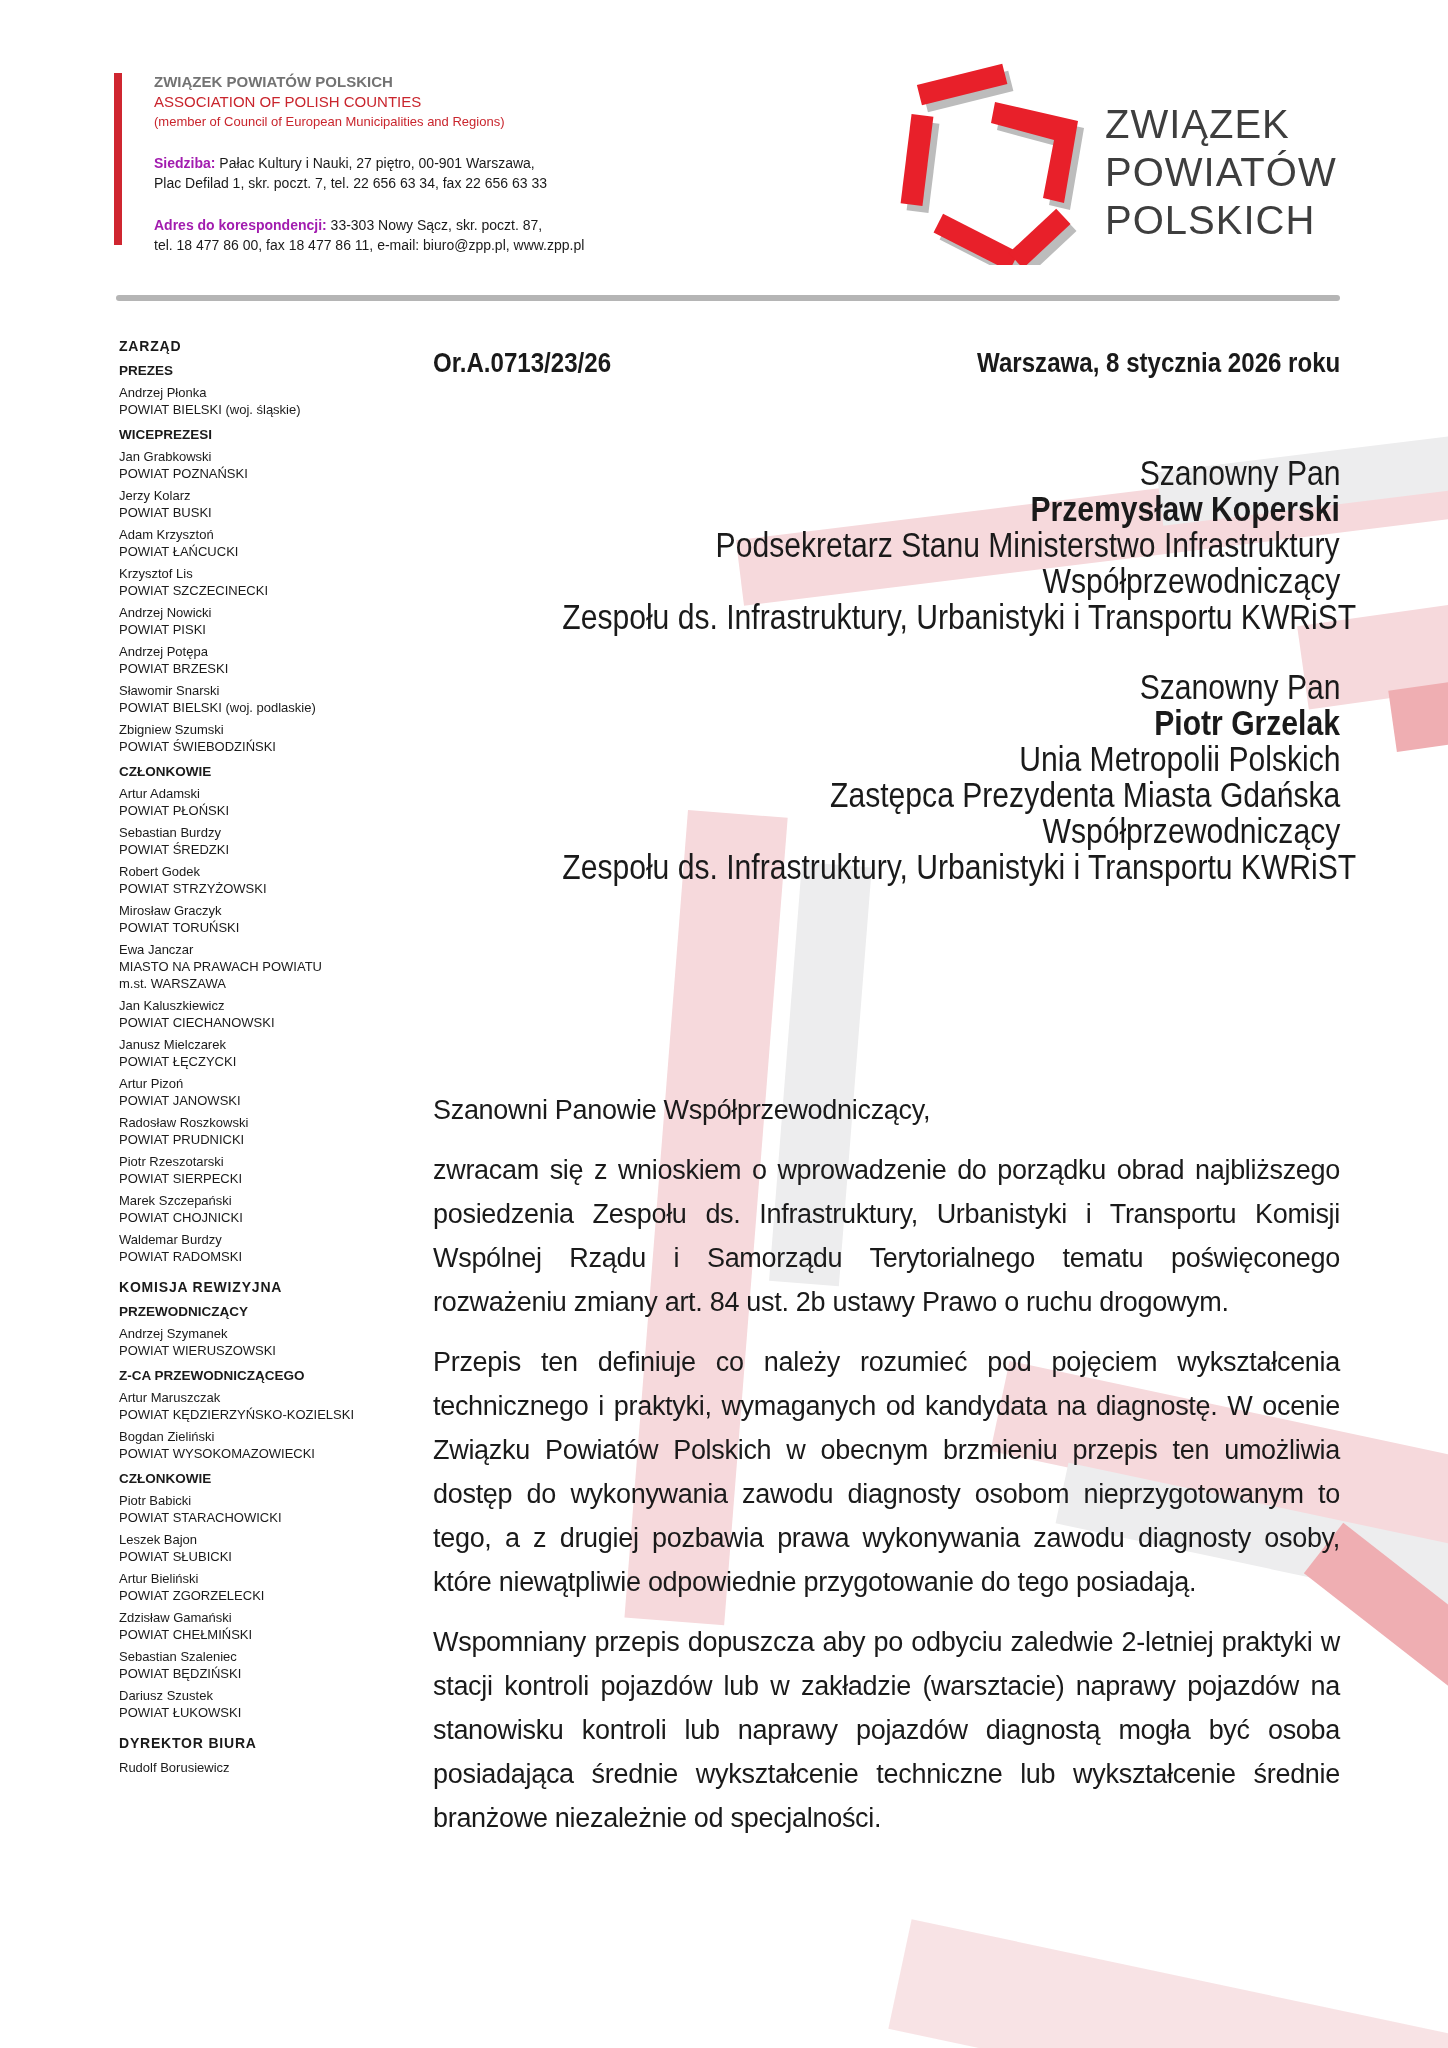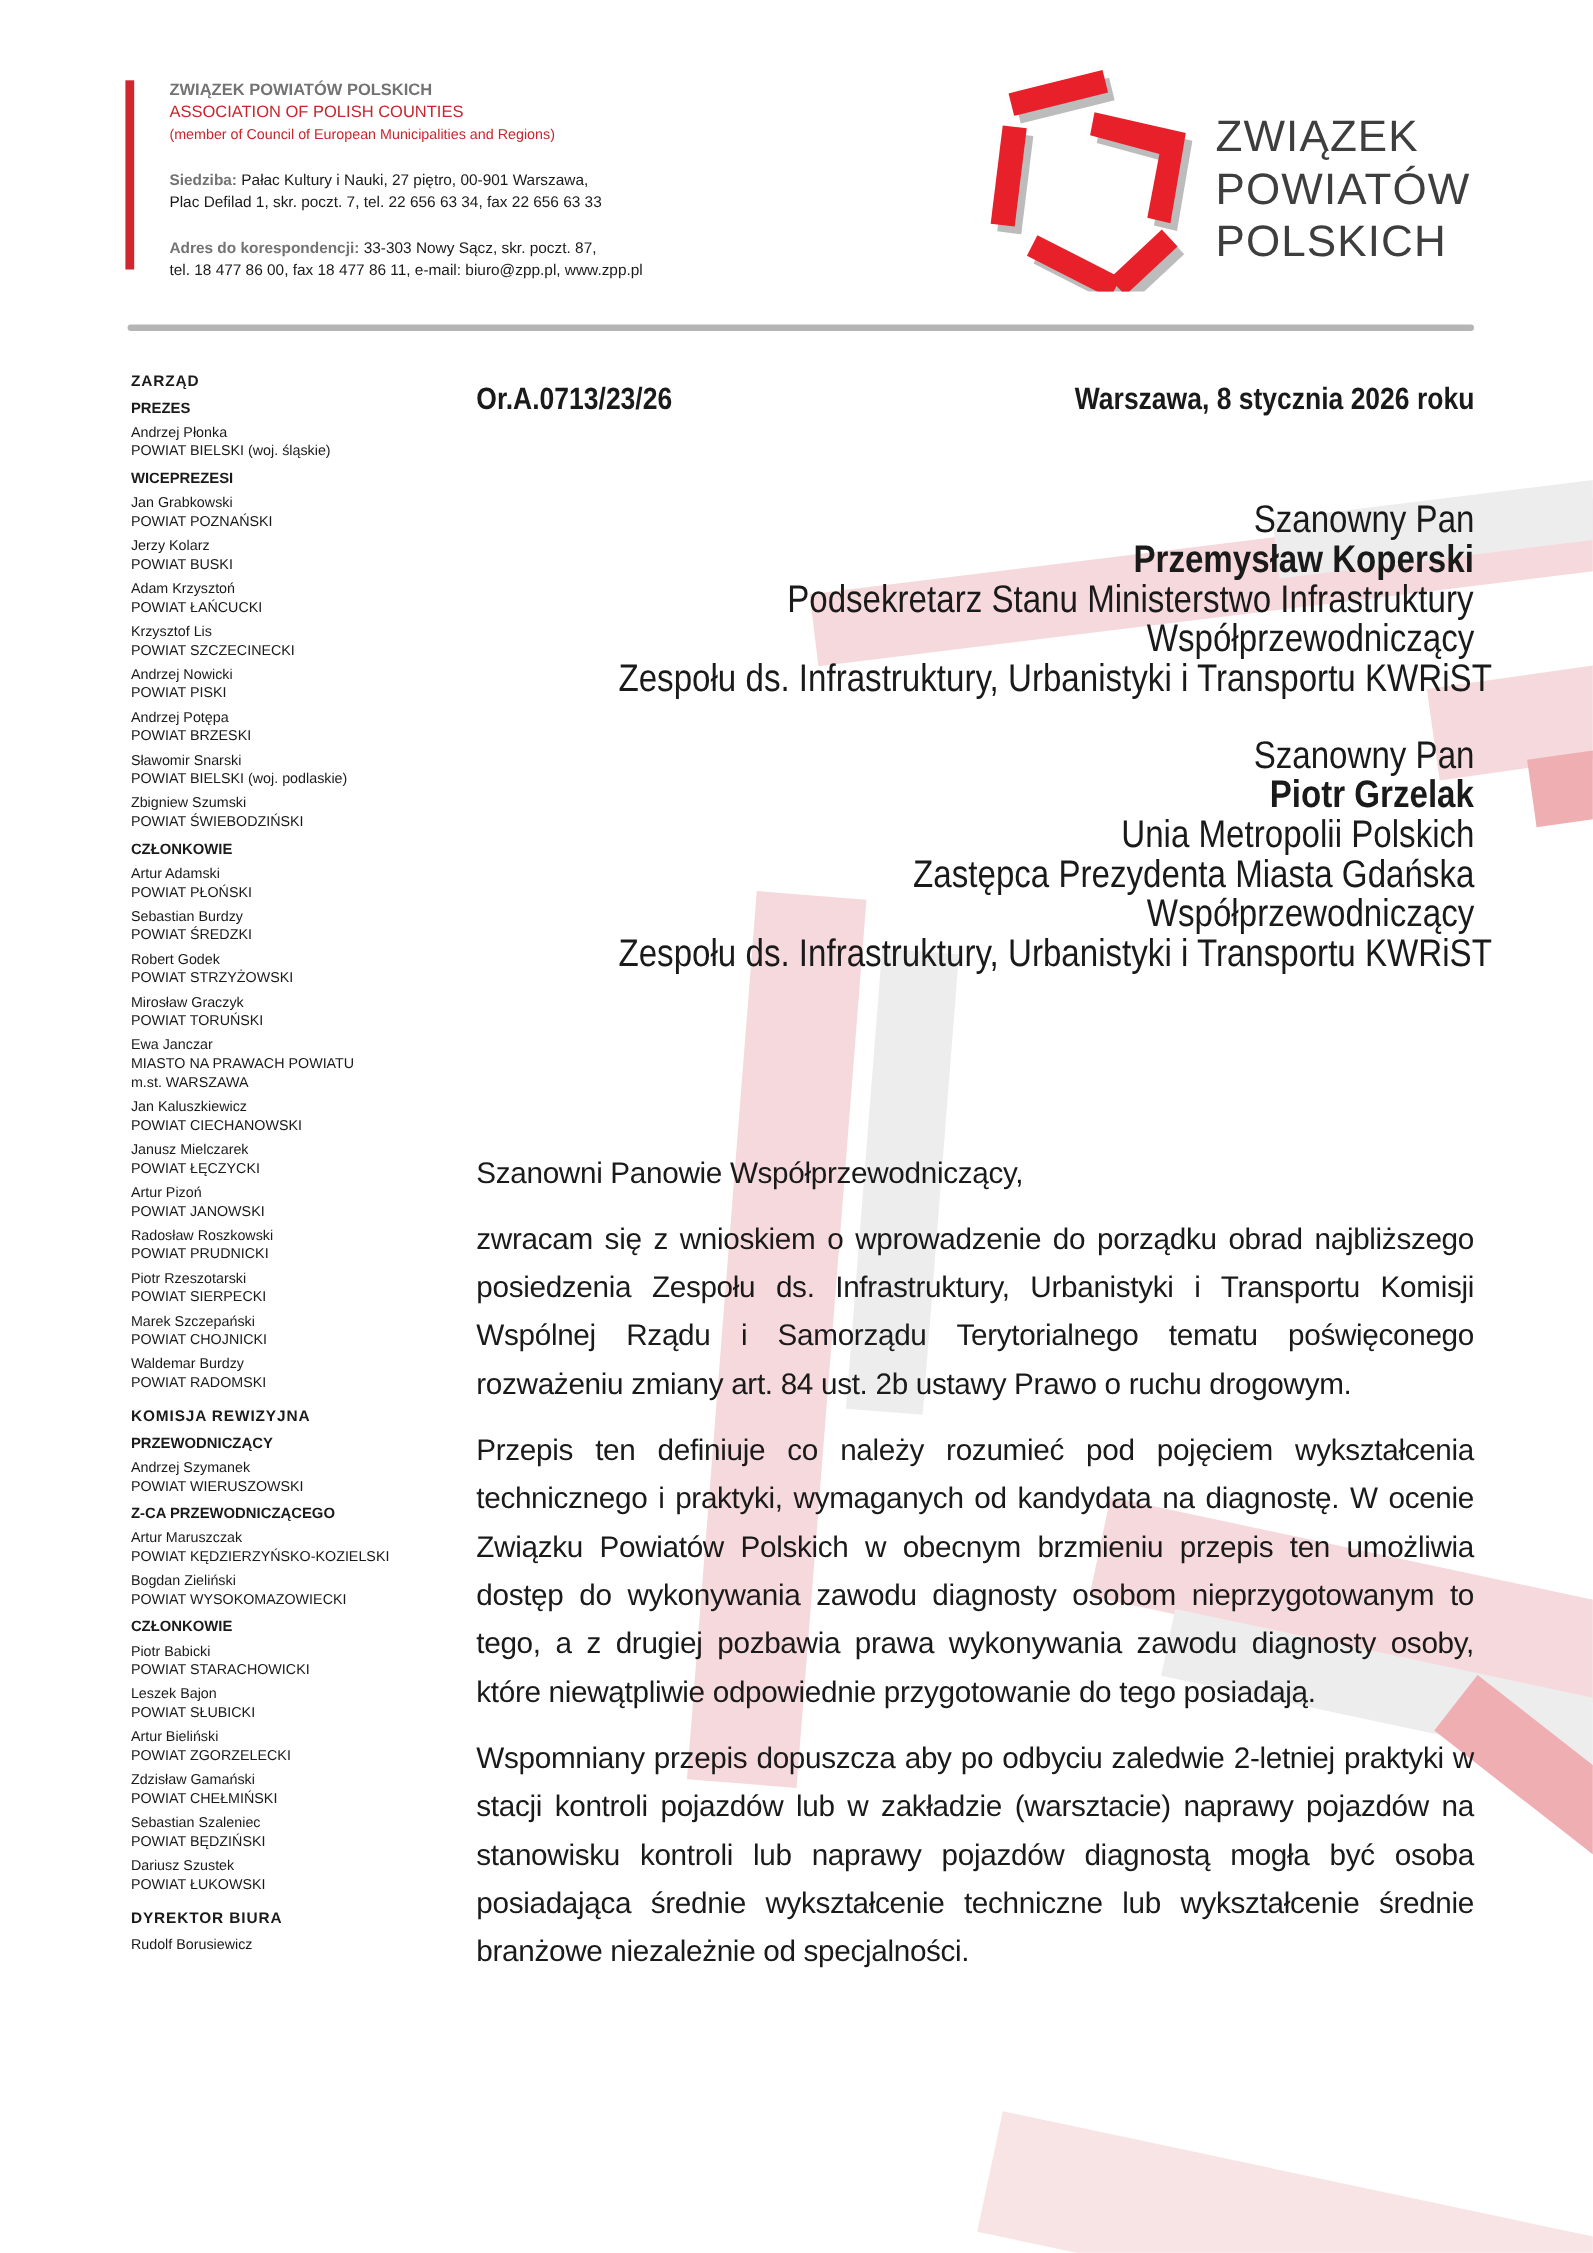--- a/index.html
+++ b/index.html
@@ -27,21 +27,21 @@
 
   
   .accent-bar{position:absolute;left:114px;top:73px;width:8px;height:172px;background:#cf2630;}
   .letterhead{position:absolute;left:154px;top:72px;width:560px;}
   .lh-line{font-size:14px;line-height:20px;color:#1a1a1a;white-space:nowrap;}
   .lh-org1{font-size:15px;line-height:20px;font-weight:bold;color:#737373;white-space:nowrap;}
   .lh-org2{font-size:15px;line-height:20px;color:#c9252d;white-space:nowrap;}
   .lh-org3{font-size:13px;line-height:20px;color:#c9252d;white-space:nowrap;}
   .lh-gap1{height:21px;}
   .lh-gap2{height:22px;}
-  .red-label{color:#737373;font-weight:bold;text-align:right;}
+  .red-label{color:#a21caf;font-weight:bold;text-align:right;}
 
   
   .logo-mark{position:absolute;left:898px;top:60px;width:195px;height:205px;}
   .logo-text{position:absolute;left:1105px;top:100px;font-size:40px;line-height:48px;
              letter-spacing:1px;color:#3e3e3e;font-weight:400;white-space:nowrap;}
 
   .divider{position:absolute;left:116px;top:295px;width:1224px;height:6px;background:#b5b5b5;border-radius:3px;}
 
   
   .sidebar{position:absolute;left:119px;top:338px;width:218px;}
@@ -57,21 +57,21 @@
   .ref-number{display:inline-block;transform:scaleX(.86);transform-origin:0 50%;}
   .place-date{display:inline-block;transform:scaleX(.86);transform-origin:100% 50%;}
 
   .recipients{position:absolute;left:433px;top:455px;width:907px;text-align:right;}
   .recipient{margin-bottom:34px;}
   .recipient:last-child{margin-bottom:0;}
   .r-line{font-size:35px;line-height:36px;white-space:nowrap;}
   .r-line .narrow{display:inline-block;transform:scaleX(.86);transform-origin:100% 50%;}
   .r-line.bold{font-weight:bold;}
 
-  .letter-body{position:absolute;left:433px;top:1044px;width:907px;}
+  .letter-body{position:absolute;left:433px;top:1088px;width:907px;}
   .salutation{font-size:27px;line-height:44px;margin:0 0 16px;letter-spacing:-.3px;}
   .letter-body p{font-size:27px;line-height:44px;margin:0 0 16px;text-align:justify;letter-spacing:-.3px;}
 </style>
 </head>
 <body>
 
 <div class="page">
 
   <div>
     <div class="wm wm-pink wmA"></div>

